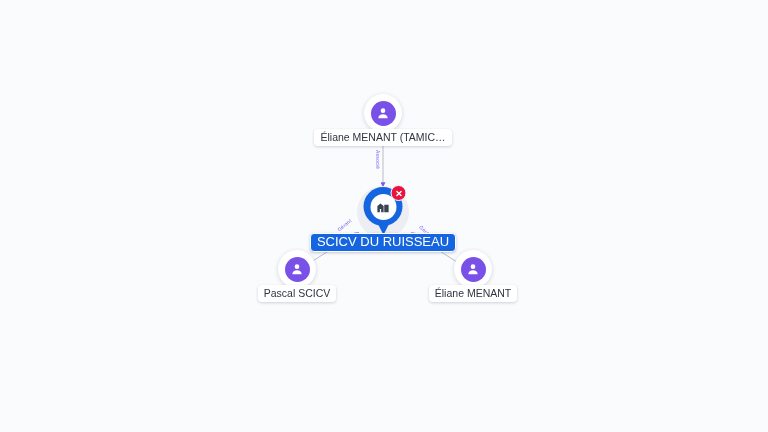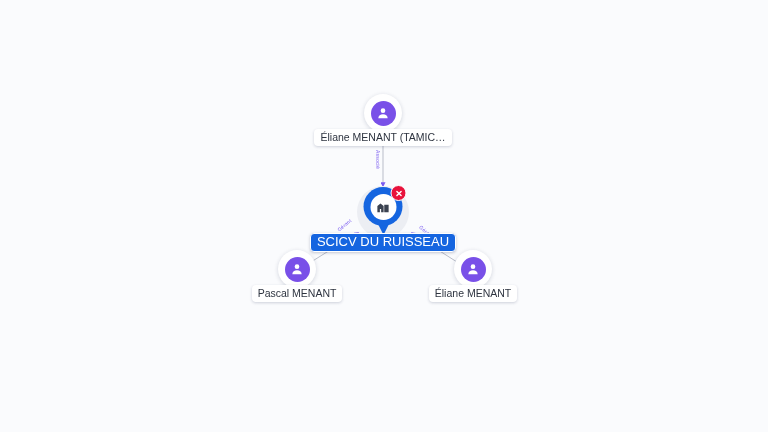--- a/index.html
+++ b/index.html
@@ -250,21 +250,21 @@
 
   <div class="person-node" id="node-pascal" style="left:297px; top:250px;">
     <div class="avatar-ring">
       <div class="avatar-disc">
         <svg width="14" height="14" viewBox="0 0 24 24" fill="#ffffff">
           <circle cx="12" cy="8" r="4"></circle>
           <path d="M4 21c0-4.4 3.6-7 8-7s8 2.6 8 7z"></path>
         </svg>
       </div>
     </div>
-    <div class="node-label">Pascal MENANT</div>
+    <div class="node-label">Pascal SCICV</div>
   </div>
 
   <div class="person-node" id="node-andre" style="left:473px; top:250px;">
     <div class="avatar-ring">
       <div class="avatar-disc">
         <svg width="14" height="14" viewBox="0 0 24 24" fill="#ffffff">
           <circle cx="12" cy="8" r="4"></circle>
           <path d="M4 21c0-4.4 3.6-7 8-7s8 2.6 8 7z"></path>
         </svg>
       </div>

